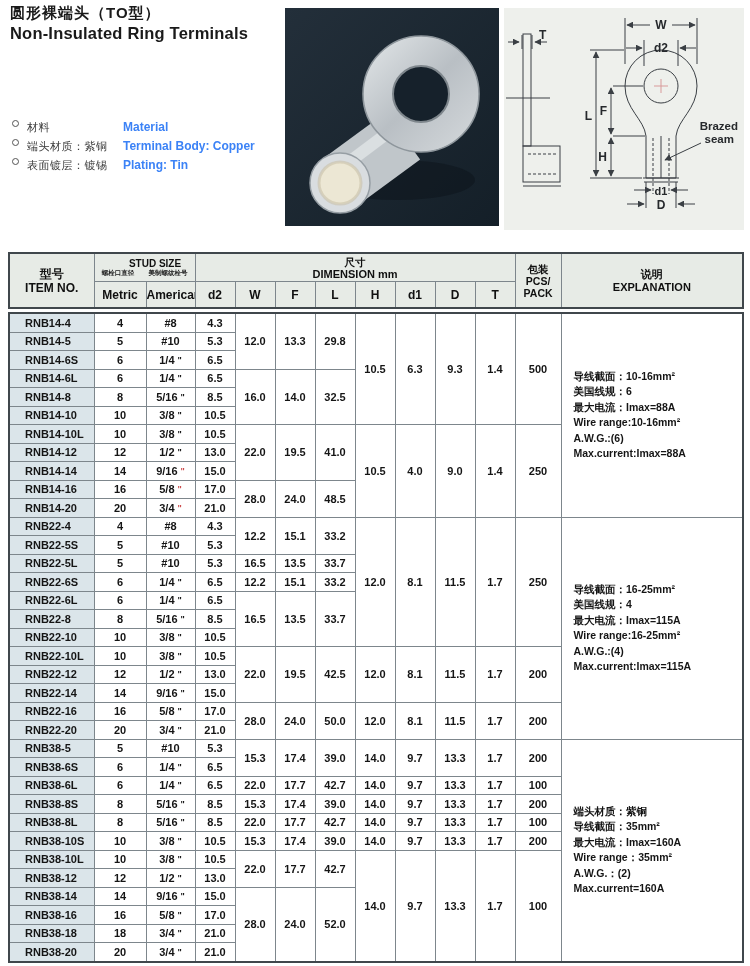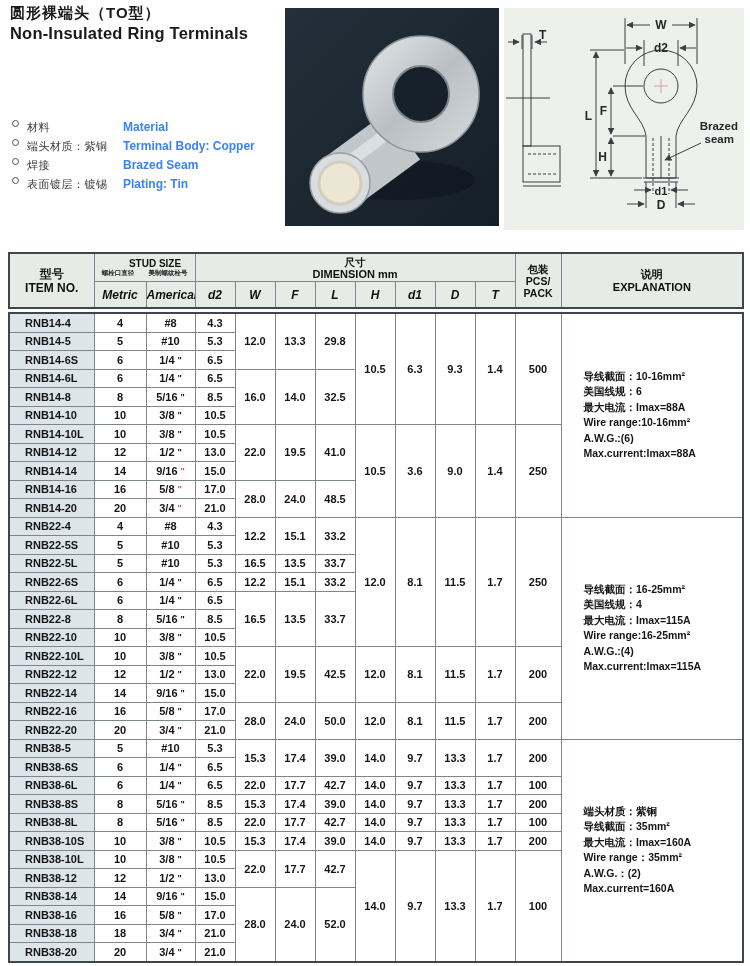--- a/index.html
+++ b/index.html
@@ -26,34 +26,34 @@
   .drawing{position:absolute;left:504px;top:8px;width:240px;height:222px;background:#eef0ec;}
 
   
   .tables{position:absolute;left:8px;top:252px;width:734px;}
   table{border-collapse:collapse;table-layout:fixed;width:734px;}
   th,td{border:1px solid #7d868c;overflow:hidden;}
 
   .head-table{border:2px solid #40474c;margin-bottom:3px;}
   .head-table th{background:#e7ebe6;font-weight:bold;color:#101010;padding:0;vertical-align:middle;}
   .hr1 > th{height:27px;}
-  .hr2 th{height:25px;font-size:12px;font-style:italic;}
+  .hr2 th{height:25px;font-size:12px;}
   .th-item div{font-size:12px;line-height:14px;}
   .ss{font-size:10px;line-height:11px;margin-left:21px;}
   .ss-zh{display:flex;justify-content:space-around;font-size:6.5px;line-height:8px;color:#222;font-weight:bold;}
   .dim-zh{font-size:10.5px;line-height:12px;}
   .dim-en{font-size:11px;line-height:12px;}
   .th-pack div{font-size:10.5px;line-height:12px;}
   .th-expl div{font-size:11px;line-height:13px;}
 
   .body-table{border:2px solid #40474c;height:488px;}
   .body-table td{font-size:11px;font-weight:bold;color:#151515;padding:0;height:17.5px;}
   td.item{text-align:left;padding-left:15px;background:#dbe5ea;}
   td.num{text-align:center;background:#ffffff;}
-  td.expl{text-align:left;padding-left:22px;vertical-align:middle;background:#ffffff;
+  td.expl{text-align:left;padding-left:12px;vertical-align:middle;background:#ffffff;
           font-size:10.5px;line-height:15.5px;}
   .inchmark{margin-left:3px;font-size:9px;vertical-align:1px;}
   .inchmark.red{color:#cc4a4a;}
 
   svg text{font-family:"Liberation Sans","DejaVu Sans",sans-serif;}
 </style>
 </head>
 <body>
 
 <div class="page">
@@ -66,25 +66,20 @@
   <div class="materials">
     <div class="mat-row">
       <span class="bullet"></span>
       <span class="mat-zh">材料</span>
       <span class="mat-en">Material</span>
     </div>
     <div class="mat-row">
       <span class="bullet"></span>
       <span class="mat-zh">端头材质：紫铜</span>
       <span class="mat-en">Terminal Body: Copper</span>
-    </div>
-    <div class="mat-row">
-      <span class="bullet"></span>
-      <span class="mat-zh">焊接</span>
-      <span class="mat-en">Brazed Seam</span>
     </div>
     <div class="mat-row">
       <span class="bullet"></span>
       <span class="mat-zh">表面镀层：镀锡</span>
       <span class="mat-en">Plating: Tin</span>
     </div>
   </div>
 
 
   <svg class="photo" viewBox="0 0 214 218">
@@ -319,21 +314,21 @@
           </tr>
           <tr>
             <td class="item">RNB14-10L</td>
             <td class="num">10</td>
             <td class="num">3/8<span class="inchmark">"</span></td>
             <td class="num">10.5</td>
             <td class="num" rowspan="3">22.0</td>
             <td class="num" rowspan="3">19.5</td>
             <td class="num" rowspan="3">41.0</td>
             <td class="num" rowspan="5">10.5</td>
-            <td class="num" rowspan="5">3.6</td>
+            <td class="num" rowspan="5">4.0</td>
             <td class="num" rowspan="5">9.0</td>
             <td class="num" rowspan="5">1.4</td>
             <td class="num" rowspan="5">250</td>
           </tr>
           <tr>
             <td class="item">RNB14-12</td>
             <td class="num">12</td>
             <td class="num">1/2<span class="inchmark">"</span></td>
             <td class="num">13.0</td>
           </tr>

